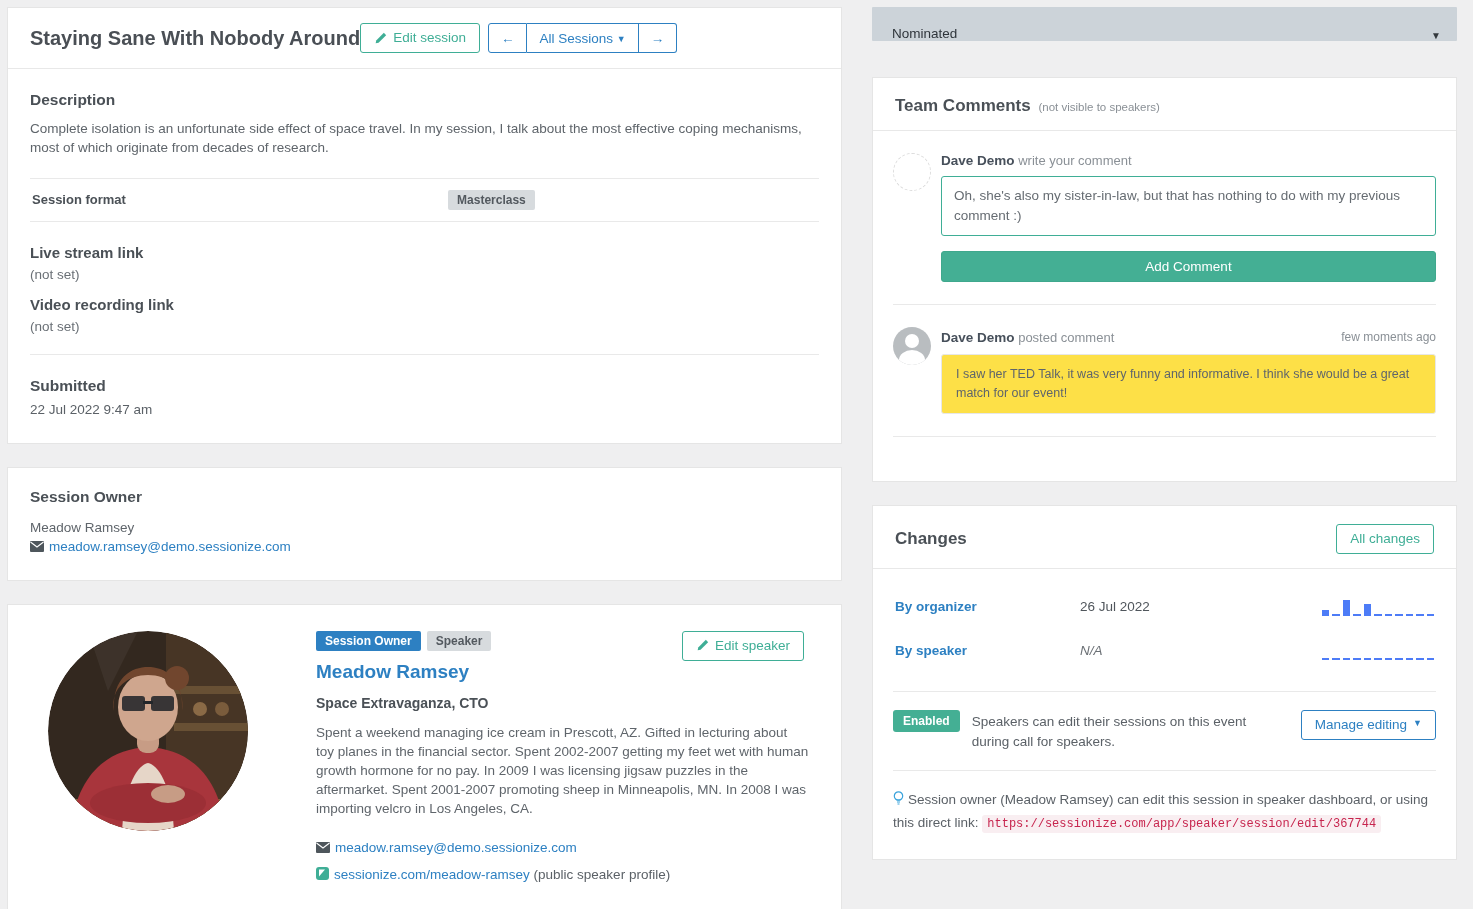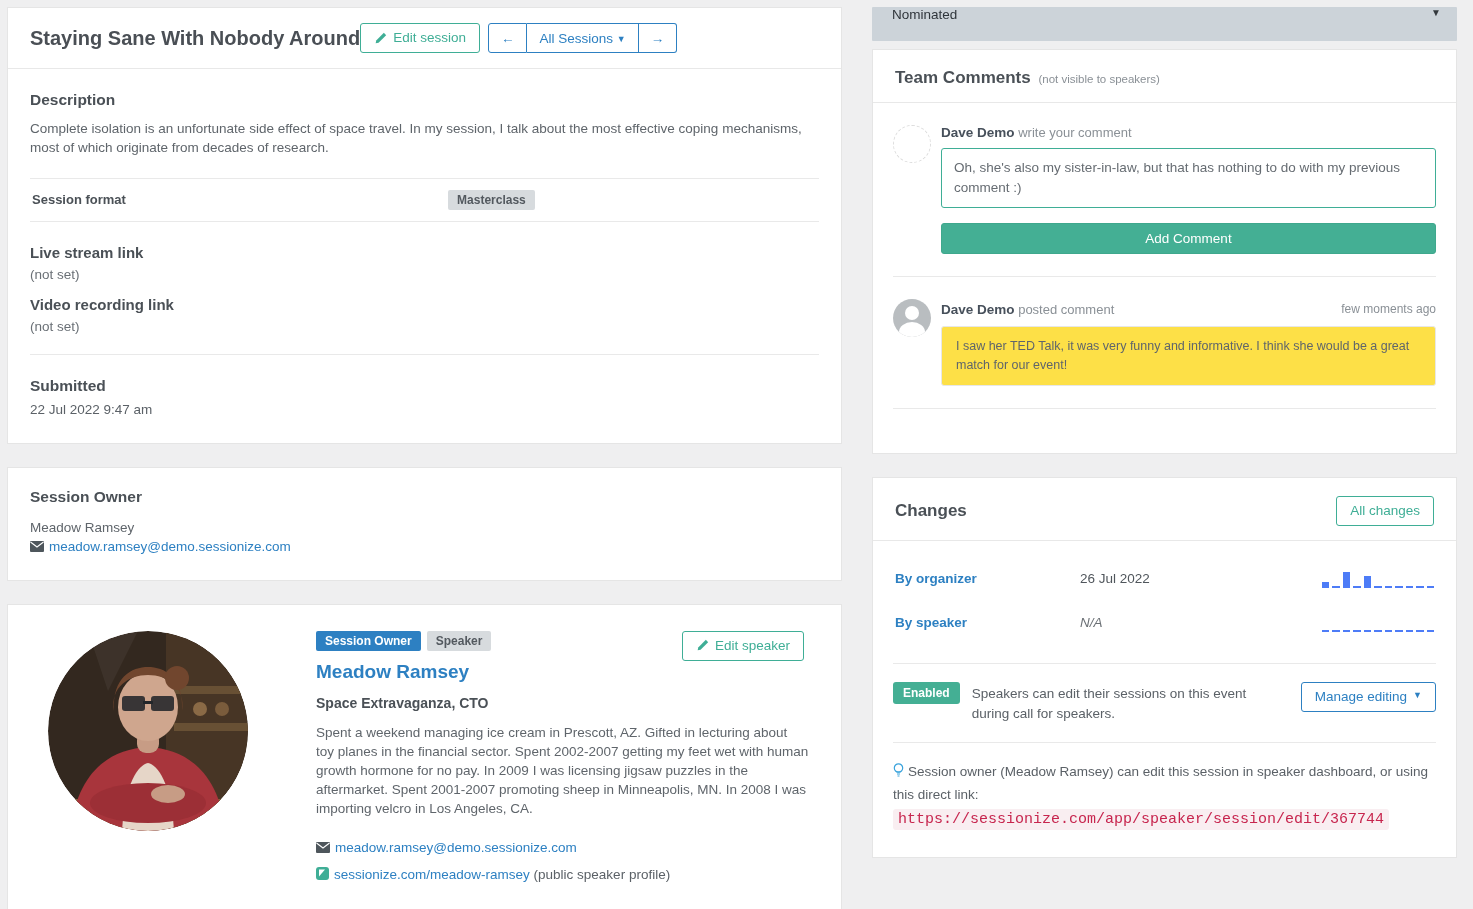--- a/index.html
+++ b/index.html
@@ -82,23 +82,23 @@
   .speaker-info { flex:1; margin-left:68px; position:relative; padding-right:10px; }
   .badge-row { display:flex; gap:6px; margin-bottom:10px; }
   .speaker-name { font-size:19px; font-weight:700; color:#2d80c2; margin-bottom:12px; }
   .speaker-tagline { font-size:14px; font-weight:700; color:#4a5056; margin-bottom:12px; }
   .speaker-bio { line-height:1.42; color:#5f656b; max-width:510px; margin-bottom:22px; }
   .contact-row { margin-bottom:12px; }
   .edit-speaker-btn { position:absolute; top:0; right:15px;justify-content:flex-end; }
 
   
   .status-select {
-    height:34px; background:#ccd3d9; display:flex; align-items:flex-start;
+    height:34px; background:#ccd3d9; display:flex; align-items:flex-end;
     justify-content:space-between; padding:0 16px 0 20px;
-    font-size:13.5px; color:#2f353b; margin-bottom:8px; cursor:pointer;
+    font-size:13.5px; color:#2f353b; margin-bottom:36px; cursor:pointer;
     border-radius:1px;
   }
   .status-select .sel-caret { font-size:10px; color:#33383d; }
 
   .panel-header {
     padding:18px 22px 14px; border-bottom:1px solid #e8e8e8;
     display:flex; align-items:center; justify-content:space-between;
   }
   .panel-header .ttl { font-size:17px; font-weight:700; color:#4a5056; }
   .panel-header .note { font-size:11.5px; color:#8a9096; margin-left:4px; font-weight:400; }
@@ -144,21 +144,21 @@
   .chg-value { flex:1; font-size:13.5px; color:#50565c; }
   .chg-value.na { font-style:italic; color:#6b7075; }
   .spark { display:flex; align-items:flex-end; gap:3px; width:112px; justify-content:flex-end; height:18px; }
   .spark-bar  { width:8px; background:#4d7cf7; }
   .spark-dash { width:8px; height:2px; background:#4d7cf7; }
   .changes-body hr.div { margin:18px 0; }
   .editing-row { display:flex; align-items:flex-start; }
   .editing-text { flex:1; margin:2px 14px 0 12px; line-height:1.5; color:#5b6167; }
   .tip { line-height:1.7; color:#5b6167; }
   .tip-code {
-    font-family:"Liberation Mono", monospace; font-size:15px;
+    font-family:"Liberation Mono", monospace; font-size:12px;
     color:#c7254e; background:#f9eef1; padding:2px 5px; border-radius:3px;
   }
   .bulb { vertical-align:-2px; margin-right:4px; }
 </style>
 </head>
 <body>
 
 <div class="page">
 
   <div class="col-left">

